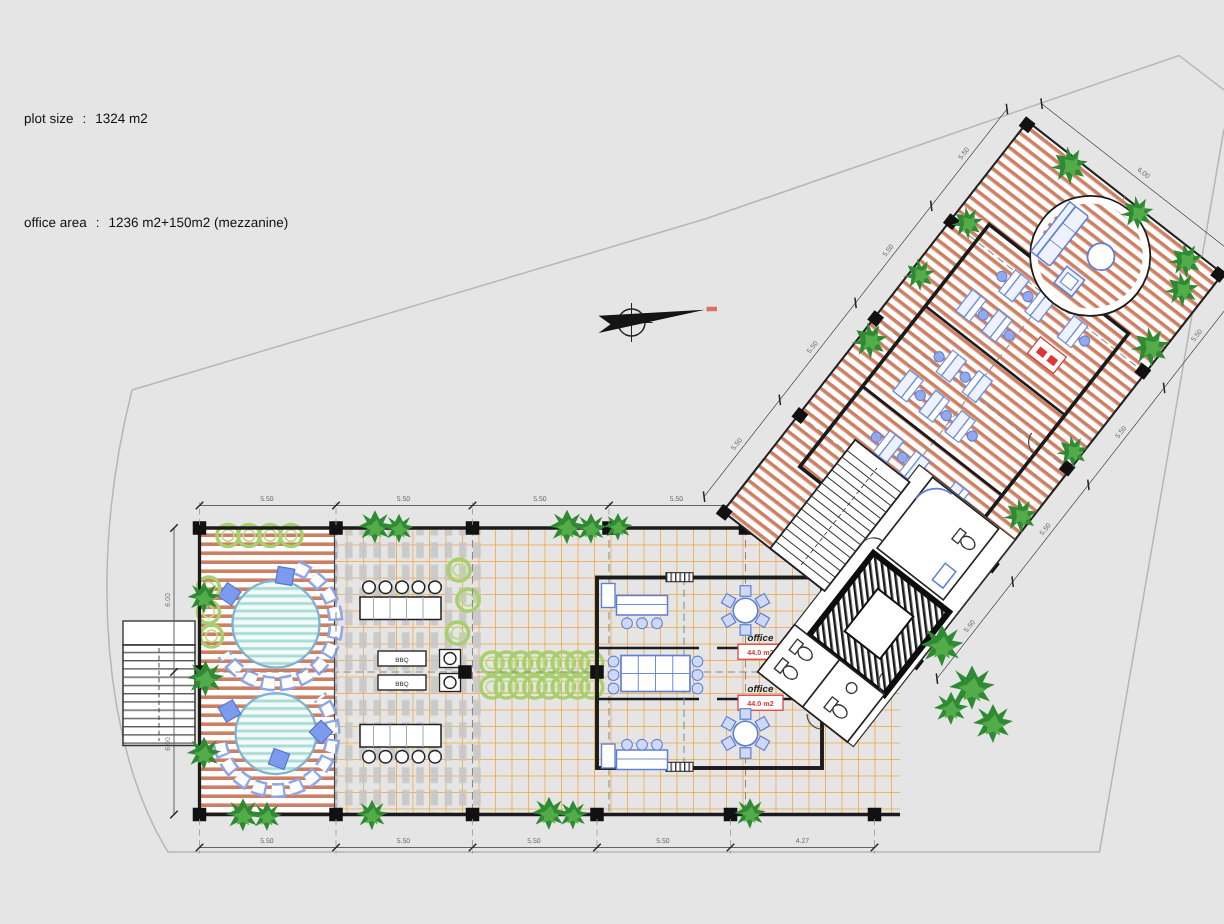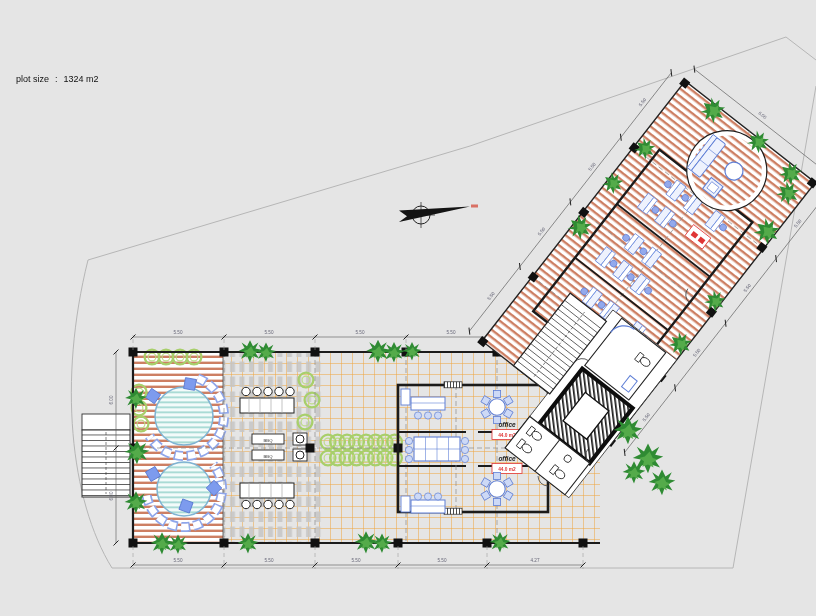--- a/index.html
+++ b/index.html
@@ -21,20 +21,21 @@
   .bbqt{font-size:4.2px;fill:#333;text-anchor:middle;}
   .col{fill:#111;}
 </style>
 </head>
 <body>
 
 <div class="canvas">
 
   <div class="notes">
     <div><span>plot size</span><span class="sep">:</span><span>1324 m2</span></div>
+    <div><span>office area</span><span class="sep">:</span><span>1236 m2+150m2 (mezzanine)</span></div>
   </div>
 
   <svg width="816" height="616" viewBox="0 0 816 616">
     <defs>
       <pattern id="deckH" width="6" height="6" patternUnits="userSpaceOnUse">
         <rect width="6" height="6" fill="#fff"></rect>
           <rect y="1.6" width="6" height="2.4" fill="#cd7f63"></rect>
       </pattern>
       <pattern id="deckV" width="6" height="6" patternUnits="userSpaceOnUse">
         <rect width="6" height="6" fill="#fff"></rect>

